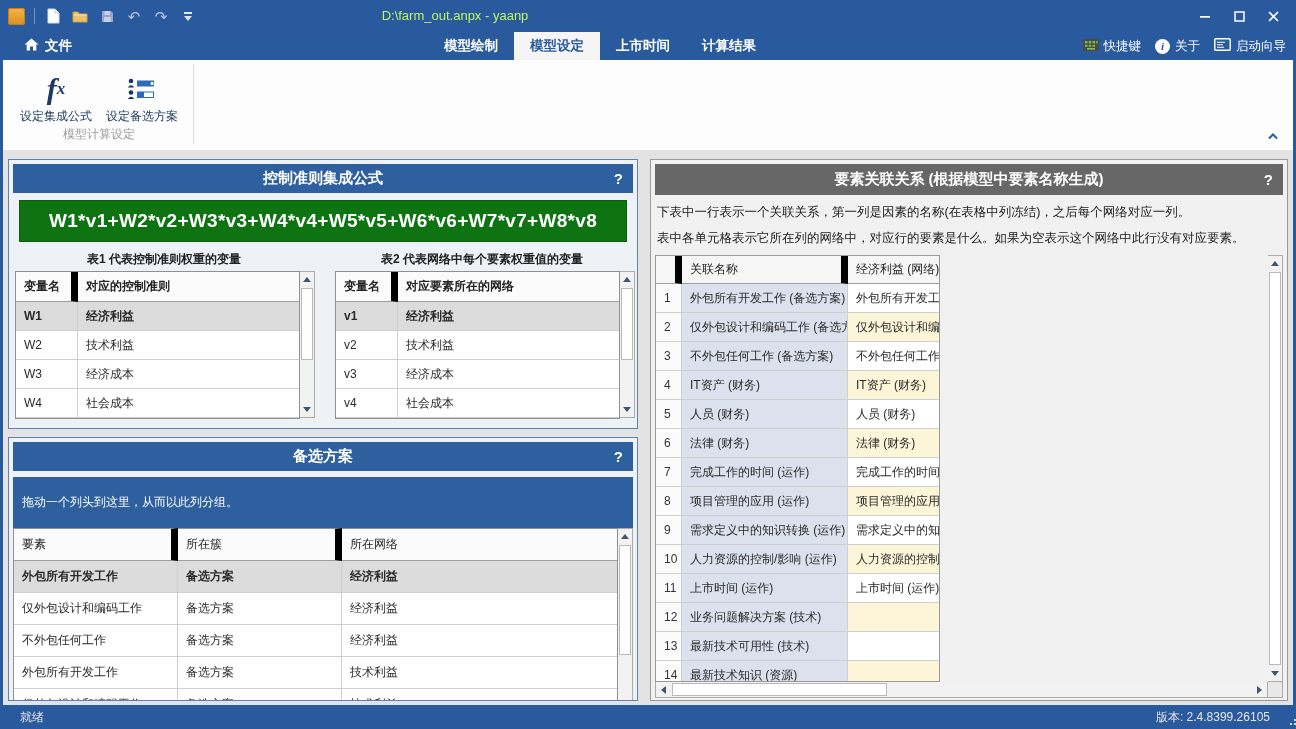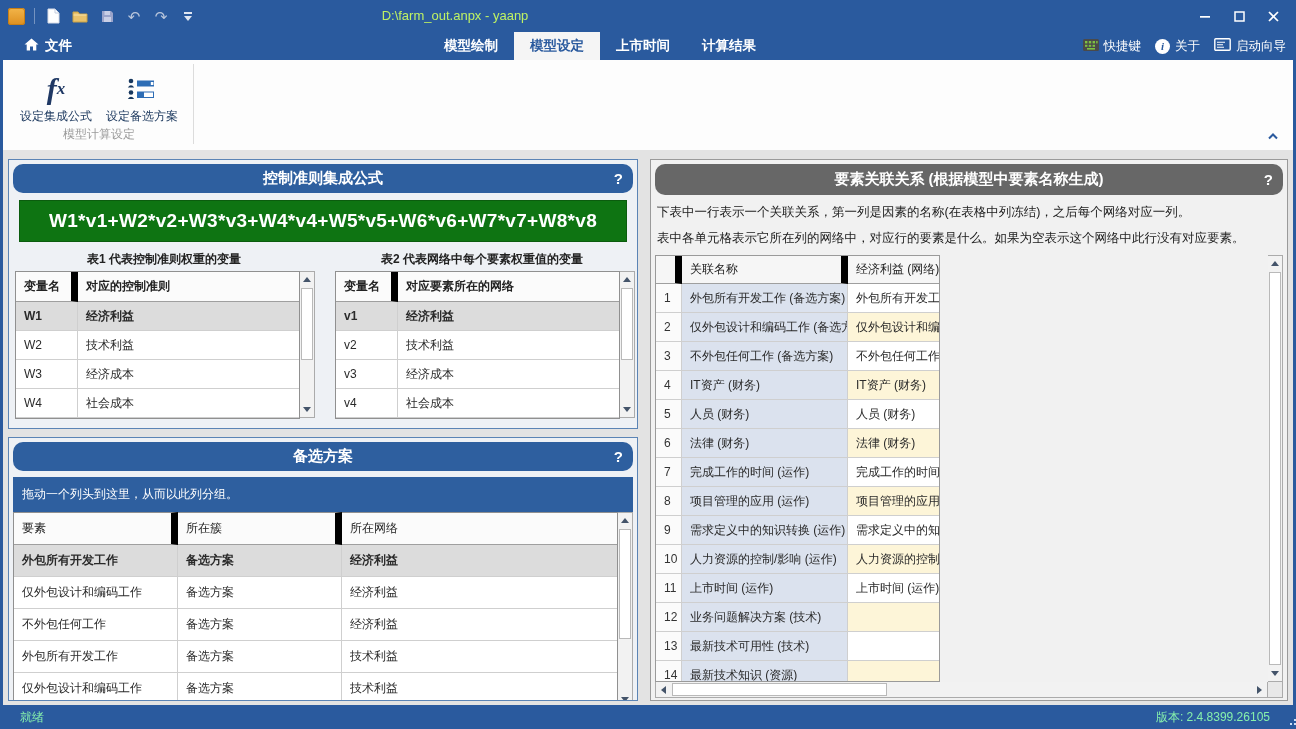--- a/index.html
+++ b/index.html
@@ -39,21 +39,21 @@
   .fxicon b{font-family:"Liberation Serif",serif;font-style:italic;font-weight:bold;color:#1f3864;font-size:17px;vertical-align:-4px;}
   .rsep{position:absolute;left:190px;top:4px;width:1px;height:80px;background:#dcdcdc;}
   .rgrouplabel{position:absolute;left:10px;top:66px;width:172px;text-align:center;font-size:12px;color:#9b9b9b;}
   .chevron{position:absolute;right:12px;top:70px;width:16px;height:12px;display:flex;align-items:center;justify-content:center;cursor:pointer;}
 
   
   .content{position:absolute;left:3px;top:150px;width:1290px;height:555px;background:#e3e3e3;}
   .panel{position:absolute;box-sizing:border-box;padding:4px;}
   .p-blue{background:#eef1f5;border:1px solid #5b84b5;}
   .p-gray{background:#f1f1f1;border:1px solid #9a9a9a;}
-  .phead{position:relative;height:29px;display:flex;align-items:center;justify-content:center;color:#fff;font-size:15px;font-weight:bold;border-radius:10px;}
+  .phead{position:relative;height:29px;display:flex;align-items:center;justify-content:center;color:#fff;font-size:15px;font-weight:bold;}
   .phead.blue{background:#2e5f9f;}
   .phead.gray{background:#676767;height:31px;}
   .phelp{position:absolute;right:10px;top:0;height:100%;display:flex;align-items:center;font-size:15px;font-weight:bold;color:#fff;cursor:pointer;}
 
   .pf{left:5px;top:9px;width:630px;height:270px;}
   .formula{margin:7px 6px 0 6px;height:40px;background:#0e7412;border:1px solid #0b5c0e;display:flex;align-items:center;justify-content:center;color:#fff;font-size:19px;font-weight:bold;letter-spacing:.3px;}
   .ttitles{display:flex;gap:20px;padding:0 2px;margin-top:9px;}
   .ttitles span{width:300px;text-align:center;font-size:12px;font-weight:bold;color:#222;white-space:nowrap;}
   .ftables{display:flex;gap:20px;padding:0 2px;margin-top:3px;}
   .ftwrap{display:flex;width:300px;}
@@ -75,21 +75,21 @@
   .sbtn{height:15px;display:flex;align-items:center;justify-content:center;flex:none;}
   .track{flex:1;position:relative;}
   .vthumb{position:absolute;left:1px;right:1px;background:#ffffff;border:1px solid #b9b9b9;box-sizing:border-box;}
   .tri-up{width:0;height:0;border-left:4px solid transparent;border-right:4px solid transparent;border-bottom:5px solid #44546a;}
   .tri-down{width:0;height:0;border-left:4px solid transparent;border-right:4px solid transparent;border-top:5px solid #44546a;}
   .tri-left{width:0;height:0;border-top:4px solid transparent;border-bottom:4px solid transparent;border-right:5px solid #44546a;}
   .tri-right{width:0;height:0;border-top:4px solid transparent;border-bottom:4px solid transparent;border-left:5px solid #44546a;}
 
   
   .pa{left:5px;top:287px;width:630px;height:264px;overflow:hidden;}
-  .groupbar{margin-top:6px;height:27px;background:#2e5f9f;color:#fff;font-size:12px;display:flex;align-items:center;padding:4px 9px;}
+  .groupbar{margin-top:6px;height:27px;background:#2e5f9f;color:#fff;font-size:12px;display:flex;align-items:center;padding:12px 9px;}
   .awrap{display:flex;margin-top:0;height:196px;overflow:hidden;}
   .at{width:605px;border:1px solid #909090;border-top:none;background:#fff;box-sizing:border-box;overflow:hidden;}
   .at .thead,.at .tr{grid-template-columns:164px 164px 1fr;}
   .at .th{height:33px;font-weight:normal;border-top:1px solid #909090;}
   .at .td{height:32px;}
 
   
   .pr{left:647px;top:9px;width:638px;height:542px;}
   .desc{font-size:12.5px;color:#1b1b1b;margin:9px 2px 0 2px;white-space:nowrap;overflow:hidden;}
   .relzone{display:grid;grid-template-columns:1fr 15px;grid-template-rows:427px 16px;margin-top:8px;}
@@ -99,21 +99,21 @@
   .rt .td{height:29px;}
   .rt .td.c0{background:#fbfbfb;color:#333;}
   .rt .td.c1{background:#dbe2ee;}
   .rt .tr.even .td.c2,.rt .tr.even .td.c3{background:#fdf5d8;}
   .hsb{height:16px;display:flex;background:#f2f2f2;border:1px solid #ababab;border-top:none;box-sizing:border-box;align-items:stretch;cursor:pointer;}
   .hsb .sbtn{width:15px;height:auto;}
   .hthumb{position:absolute;top:1px;bottom:1px;background:#fff;border:1px solid #b9b9b9;box-sizing:border-box;}
   .corner{background:#e8e8e8;border:1px solid #ababab;border-left:none;border-top:none;box-sizing:border-box;}
 
   
-  .statusbar{position:absolute;left:0;top:705px;width:1296px;height:24px;background:#2a5a9e;color:#86efac;font-size:12px;}
+  .statusbar{position:absolute;left:0;top:705px;width:1296px;height:24px;background:#2a5a9e;color:#e5e5e5;font-size:12px;}
   .sb-left{position:absolute;left:20px;top:0;line-height:24px;}
   .sb-right{position:absolute;right:26px;top:0;line-height:24px;}
   .grip{position:absolute;right:4px;bottom:4px;width:2px;height:2px;background:#cfe0f5;box-shadow:4px 0 0 #cfe0f5,8px 0 0 #cfe0f5,8px -4px 0 #cfe0f5,8px -8px 0 #cfe0f5,4px -4px 0 #cfe0f5;}
 </style>
 </head>
 <body>
 
 <div class="window">
 
   <div class="titlebar">

